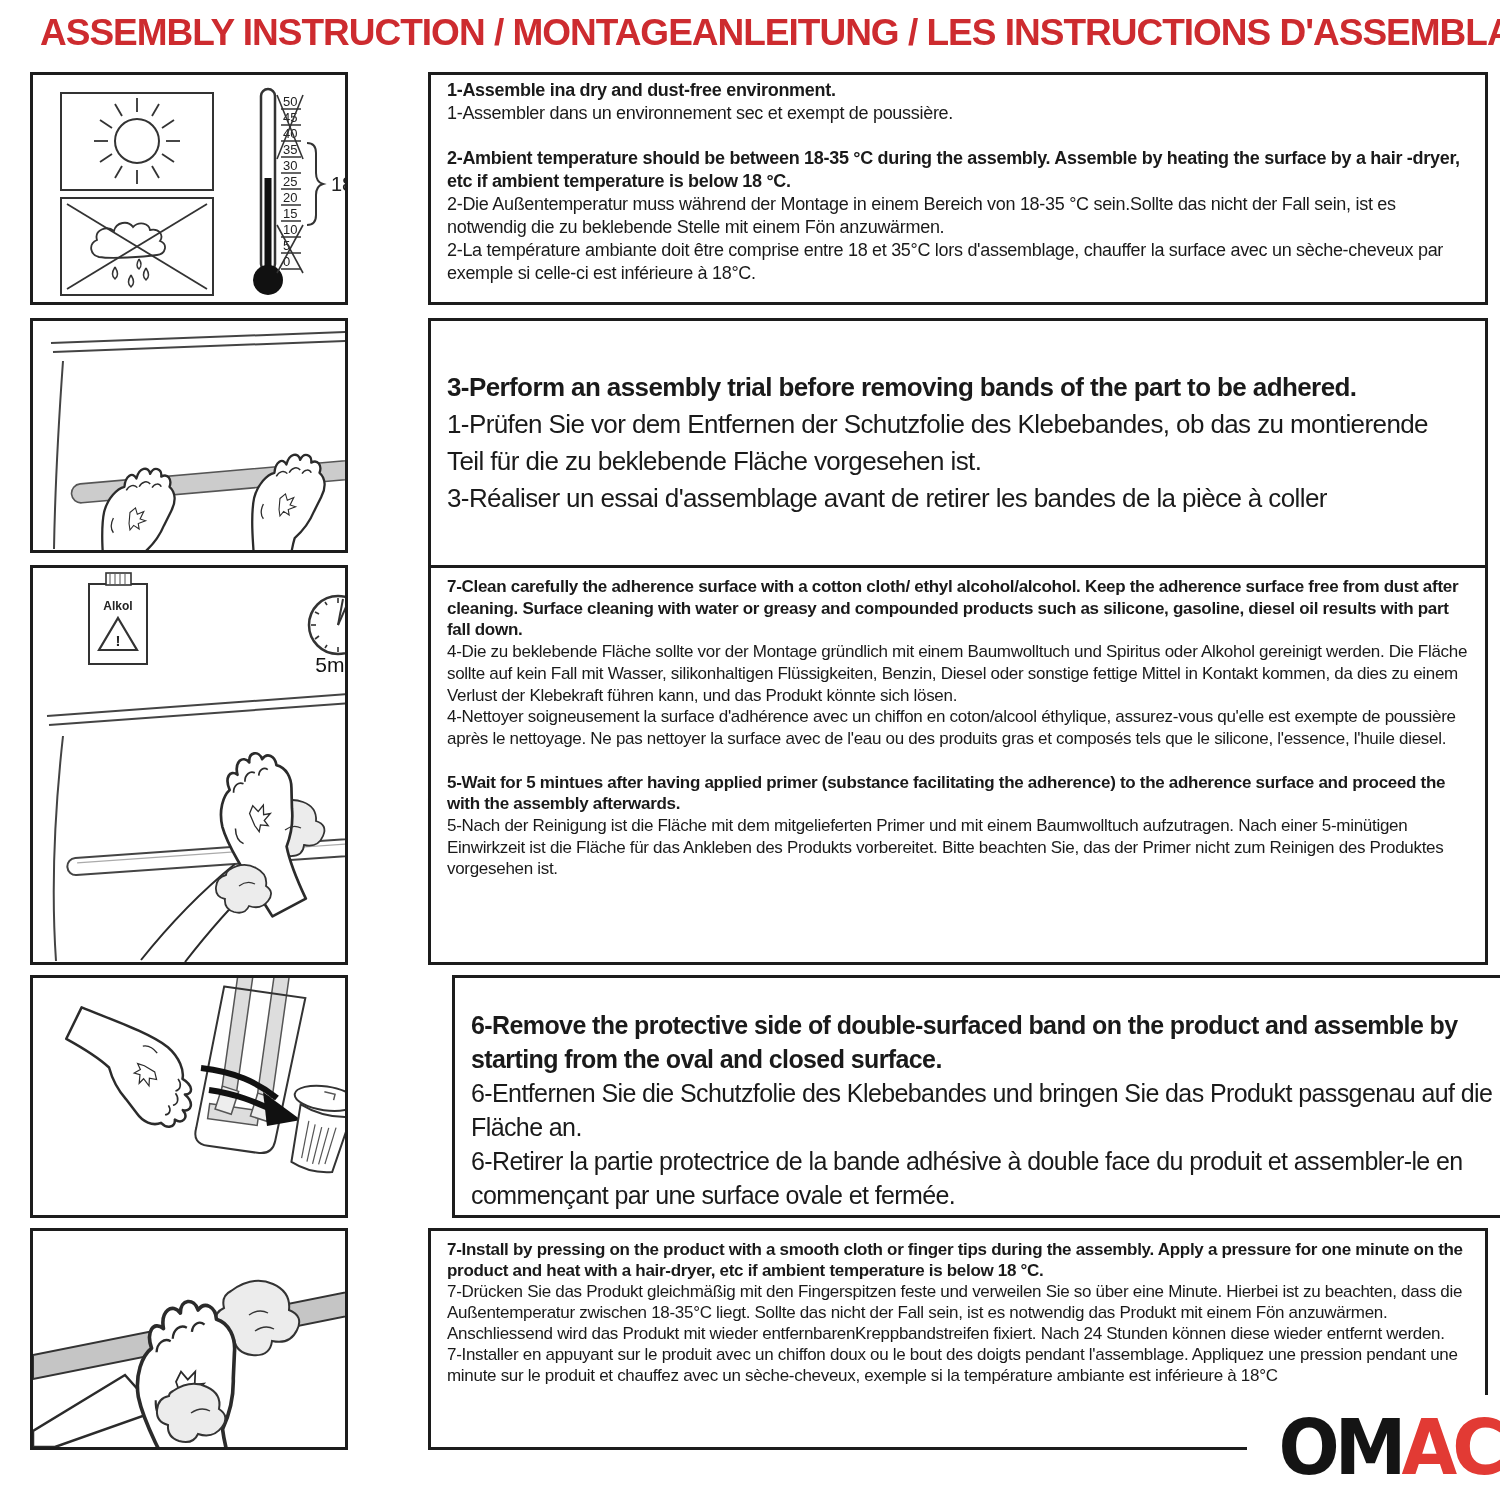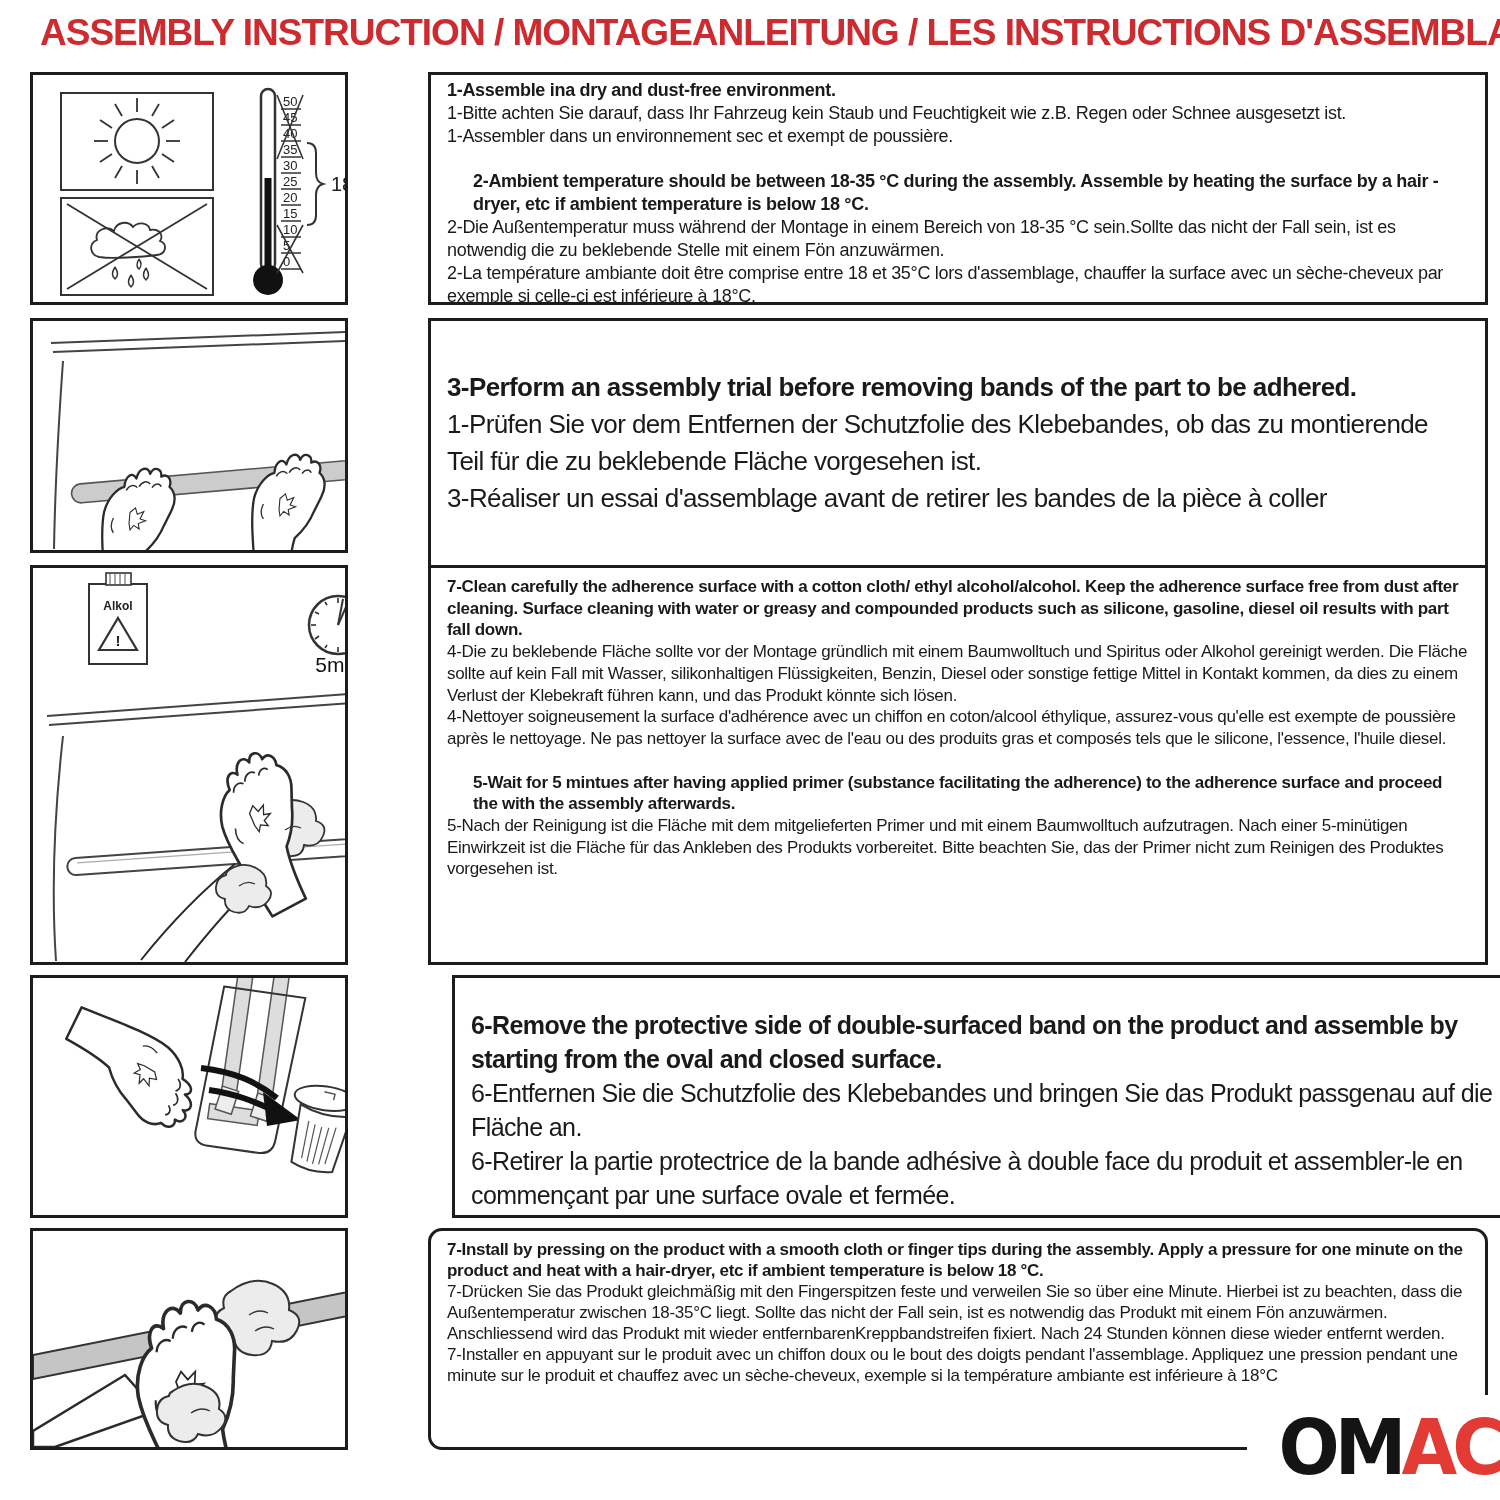--- a/index.html
+++ b/index.html
@@ -6,28 +6,28 @@
   .page{position:relative;width:1500px;height:1500px;background:#fff;overflow:hidden;
         font-family:"Liberation Sans",sans-serif;color:#1a1a1a;}
   .title{position:absolute;left:40px;top:12px;font-size:37px;font-weight:bold;
          letter-spacing:-1px;color:#cd2b2f;white-space:nowrap;}
   .ibox{position:absolute;left:30px;width:318px;border:3px solid #1c1c1c;background:#fff;
         box-sizing:border-box;overflow:hidden;}
   .tbox{position:absolute;left:428px;width:1060px;border:3px solid #1c1c1c;background:#fff;
         box-sizing:border-box;overflow:hidden;letter-spacing:-0.3px;}
   .tbox p{margin:0;}
   .tbox p.b{font-weight:bold;}
-  .tbox p.gap{margin-top:22px;margin-left:26px;}
+  .tbox p.gap{margin-top:22px;}
   
   #i1{top:72px;height:233px;}   #t1{top:72px;height:233px;padding:4px 16px;font-size:18px;line-height:23px;}
   #i2{top:318px;height:235px;}  #t2{top:318px;height:271px;padding:48px 16px 0;font-size:26px;line-height:37px;letter-spacing:-0.6px;}
   #i3{top:565px;height:400px;}  #t3{top:565px;height:400px;padding:8px 16px;font-size:17px;line-height:21.7px;}
   #i3 svg{display:block;}
   #i4{top:975px;height:243px;}  #t4{top:975px;height:243px;padding:30px 16px 0;font-size:25px;line-height:34px;letter-spacing:-0.6px;margin-left:24px;}
-  #i5{top:1228px;height:222px;} #t5{top:1228px;height:222px;padding:8px 16px;font-size:17px;line-height:21px;border-radius:14px;}
+  #i5{top:1228px;height:222px;} #t5{top:1228px;height:222px;padding:8px 16px;font-size:17px;line-height:21px;}
   svg{display:block;font-family:"Liberation Sans",sans-serif;}
   .ln{fill:#fff;stroke:#333;}
   .logo{position:absolute;left:1247px;top:1398px;width:253px;height:100px;background:#fff;
         display:flex;align-items:center;justify-content:flex-end;
         font-family:"DejaVu Sans",sans-serif;font-weight:900;font-size:72px;
         letter-spacing:-5px;transform:scaleY(1.06);line-height:1;}
   .logo .lb{color:#141414;}
   .logo .lr{color:#e23a34;}
 </style>
 </head>
@@ -120,21 +120,20 @@
             <line x1="270" y1="150" x2="244" y2="198"></line>
         </g>
         <path d="M274,68 Q283,68 283,78 L283,98 Q283,107 290,109 Q283,111 283,120 L283,140 Q283,150 274,150" fill="none" stroke="#333" stroke-width="2"></path>
         <text x="298" y="116" font-size="20" fill="#222">18&lt; ....&lt;35 C</text>
       </g>
     </svg>
   </div>
 
   <div class="tbox" id="t1">
     <p class="b">1-Assemble ina dry and dust-free environment.</p>
-    <p>1-Bitte achten Sie darauf, dass Ihr Fahrzeug kein Staub und Feuchtigkeit wie z.B. Regen oder Schnee ausgesetzt ist.</p>
     <p>1-Assembler dans un environnement sec et exempt de poussière.</p>
     <p class="b gap">2-Ambient temperature should be between 18-35 °C  during the assembly. Assemble by heating the surface by a hair -dryer, etc if ambient temperature is below 18 °C.</p>
     <p>2-Die Außentemperatur muss während der Montage in einem Bereich von 18-35 °C  sein.Sollte das nicht der Fall sein, ist es notwendig die zu beklebende Stelle mit einem Fön anzuwärmen.</p>
     <p>2-La température ambiante doit être comprise entre 18 et 35°C lors d'assemblage, chauffer la surface avec un sèche-cheveux par exemple si celle-ci est inférieure à 18°C.</p>
   </div>
 
   <div class="ibox" id="i2">
     <svg width="380" height="229" viewBox="0 0 380 229" xmlns="http://www.w3.org/2000/svg" xmlns:xlink="http://www.w3.org/1999/xlink">
       <g stroke="#444" fill="none" stroke-width="2">
         <path d="M18,22 L366,9"></path>

